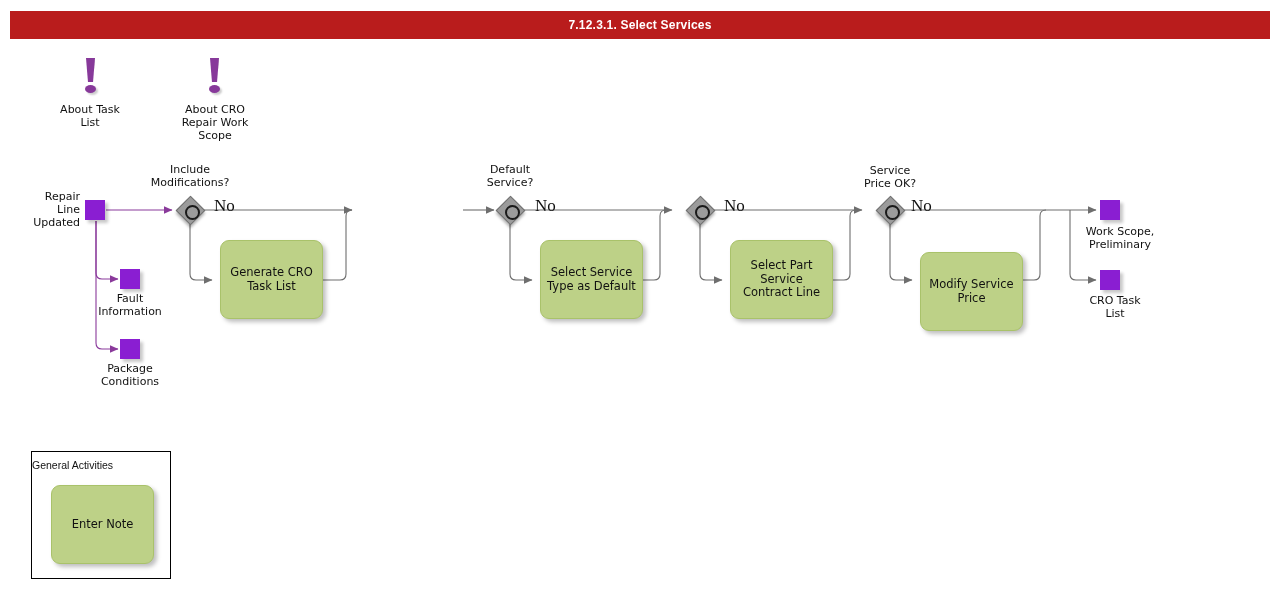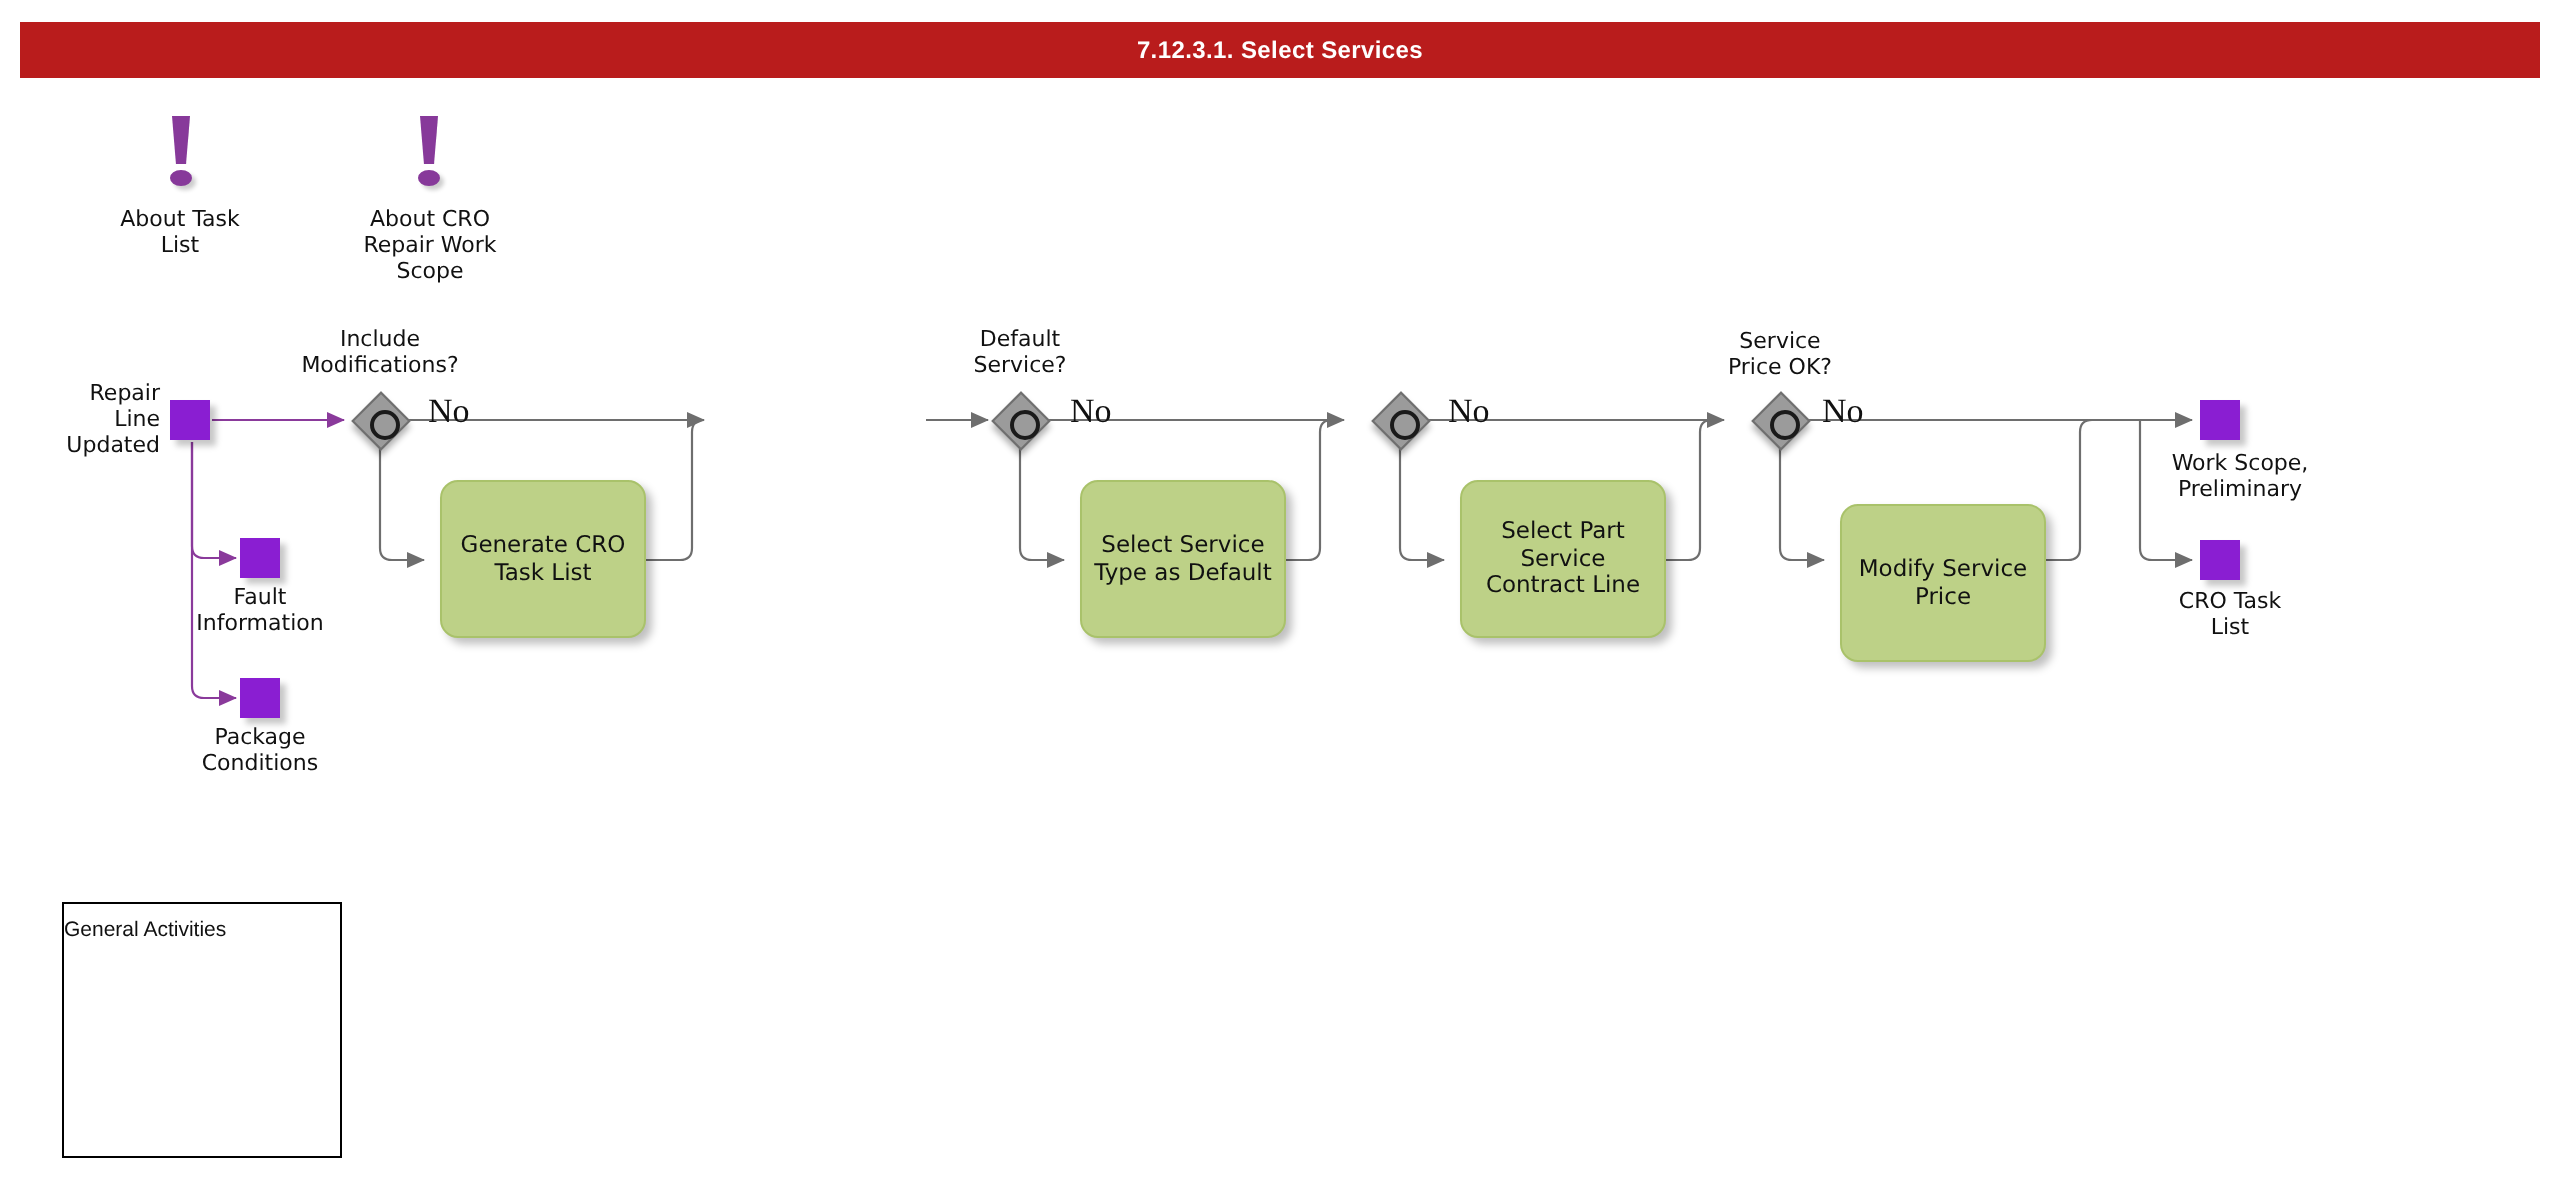--- a/index.html
+++ b/index.html
@@ -253,15 +253,18 @@
 Contract Line</span>
   </div>
 
   <div class="task" style="left:920px;top:240px;width:103px;height:79px;margin-top:12px;">
     <span>Modify Service
 Price</span>
   </div>
 
   <div class="group-box" style="left:31px;top:451px;width:140px;height:128px;">
     <div class="group-title" style="left:0;top:7px;">General Activities</div>
+    <div class="task" style="left:19px;top:33px;width:103px;height:79px;">
+      <span>Enter Note</span>
+    </div>
   </div>
 
 </div>
 
 </body></html>

